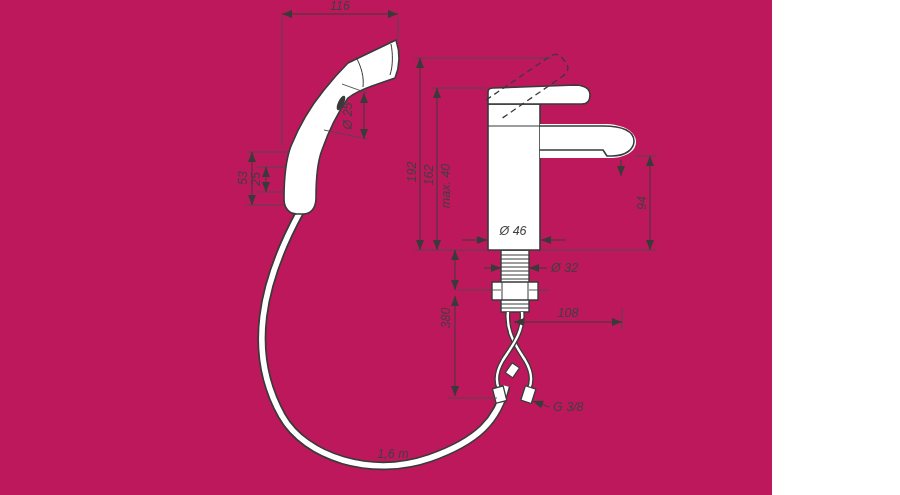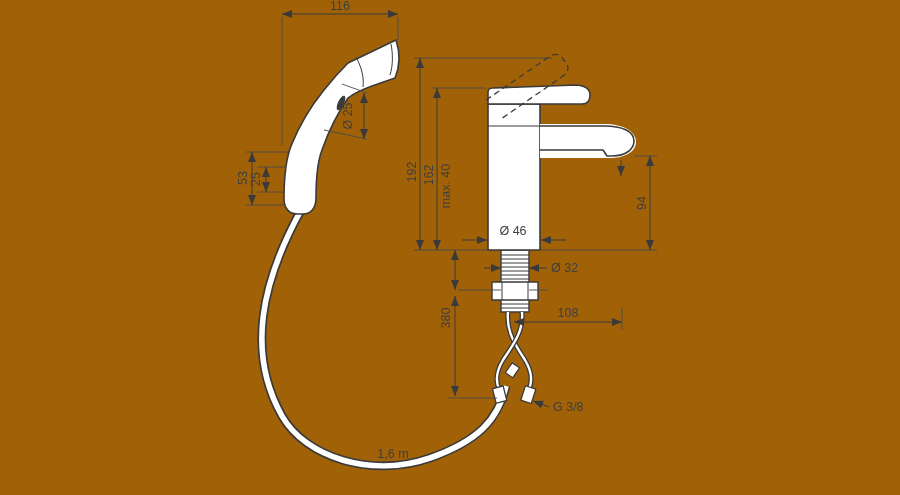--- a/index.html
+++ b/index.html
@@ -1,17 +1,17 @@
 <!DOCTYPE html>
 <html><head>
 <meta charset="utf-8">
 <style>
   html,body{margin:0;padding:0;background:#ffffff;}
-  .canvas{position:relative;width:900px;height:495px;background:#a16207;overflow:hidden;
-          font-family:"Liberation Sans",sans-serif;}
+  .canvas{position:relative;width:772px;height:495px;background:#be185d;overflow:hidden;
+          font-family:"Liberation Sans",sans-serif;font-style:italic;}
   svg{position:absolute;left:0;top:0;}
   svg text{font-family:"Liberation Sans",sans-serif;font-size:12.5px;fill:#3f3f3f;}
   .draw{stroke:#3a3a3a;stroke-width:1.6;fill:none;stroke-linejoin:round;stroke-linecap:round;}
   .drawf{stroke:#3a3a3a;stroke-width:1.6;fill:#ffffff;stroke-linejoin:round;}
   .thin{stroke:#3a3a3a;stroke-width:1;fill:none;}
   .ext{stroke:#4a4a4a;stroke-width:0.9;fill:none;}
   .dim{stroke:#3a3a3a;stroke-width:1;fill:none;}
   .dashed{stroke:#3a3a3a;stroke-width:1.3;fill:none;stroke-dasharray:6 4;stroke-linejoin:round;}
   .hoseOuter{stroke:#3a3a3a;stroke-width:9;fill:none;}
   .hoseInner{stroke:#ffffff;stroke-width:5.6;fill:none;}

